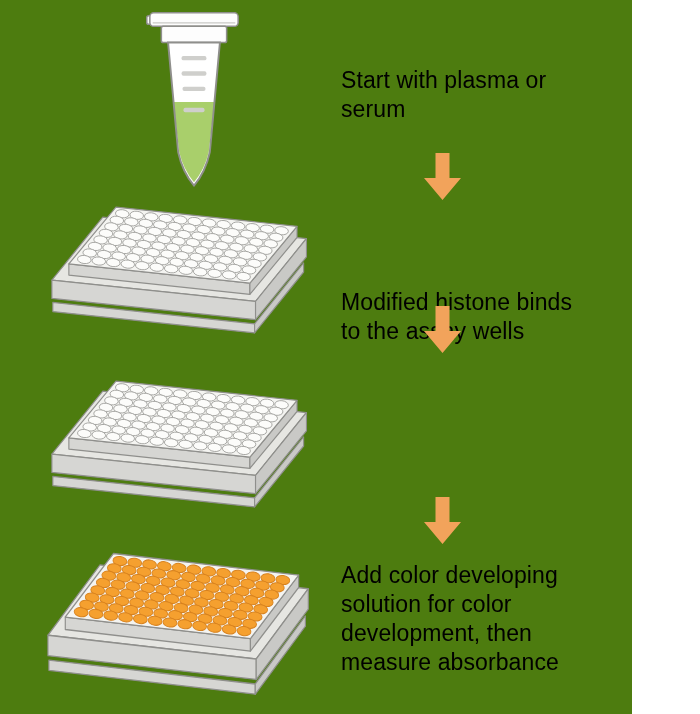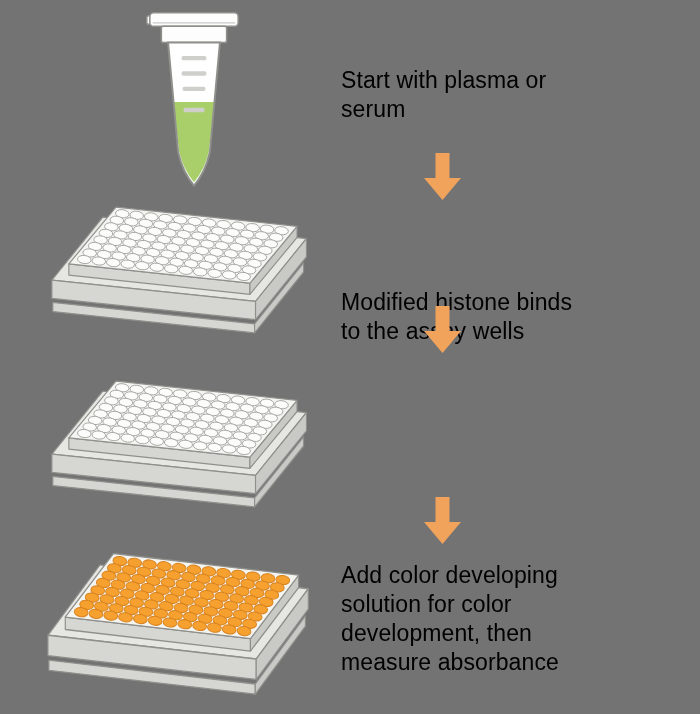--- a/index.html
+++ b/index.html
@@ -1,21 +1,21 @@
 <!DOCTYPE html>
 <html style="--arrow: #F2A35B; --tube-liquid: #A9CF6B; --outline: #8F8F8C; --plate-top: #F4F4F1; --plate-front: #D6D6D3; --plate-side: #C9C9C6; --base-top: #E6E6E2; --well-empty: #FCFCFA; --well-line: #A0A09D; --well-filled: #F5A02F; --well-filled-line: #D8821E; --text: #000000;"><head>
 <meta charset="utf-8">
 <style>
   html,body{margin:0;padding:0;background:#fff;}
   body{
     width:700px;height:714px;
     font-family:"Liberation Sans","DejaVu Sans",sans-serif;
     color:var(--text,#000);
   }
-  .canvas{position:relative;width:700px;height:714px;background:#737373;overflow:hidden;}
+  .canvas{position:relative;width:632px;height:714px;background:#4d7c0f;overflow:hidden;}
   .abs{position:absolute;}
   .step-text{
     position:absolute;
     font-size:23px;
     line-height:29px;
     color:var(--text,#000);
     white-space:pre-line;
     letter-spacing:0.1px;
   }
   .cap{fill:#fdfdfd;stroke:var(--outline,#8f8f8c);stroke-width:1.6;}

